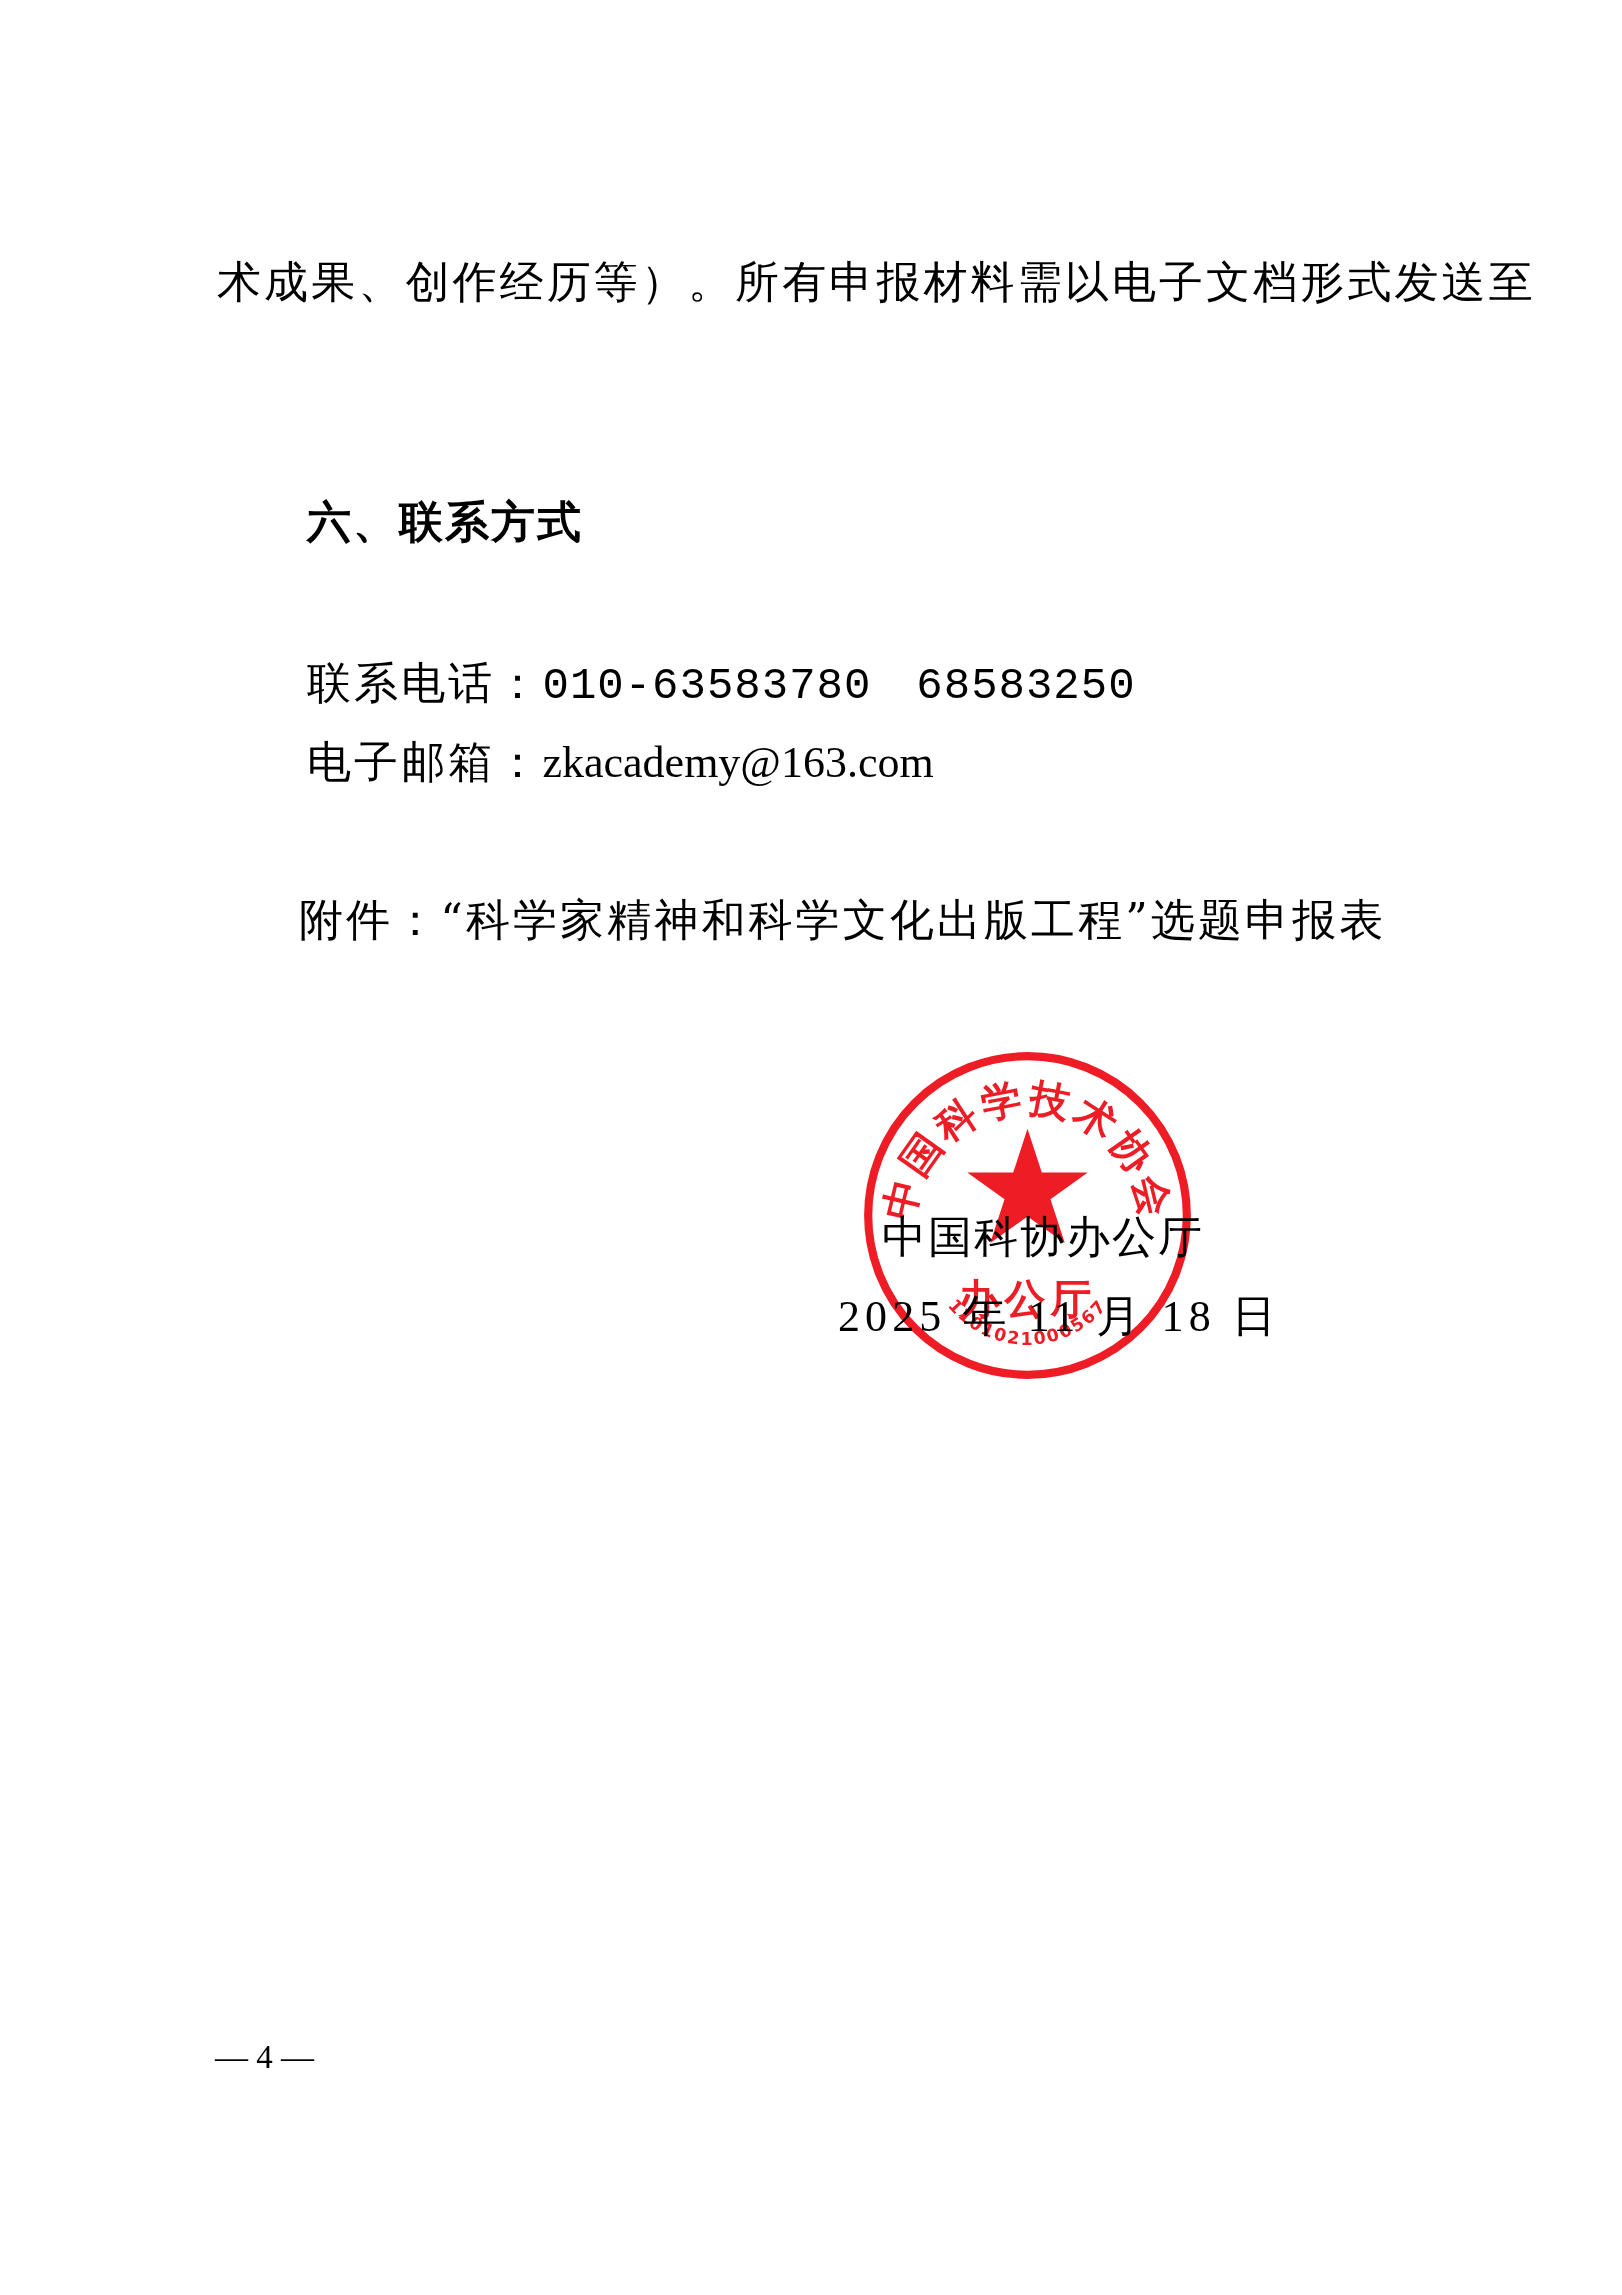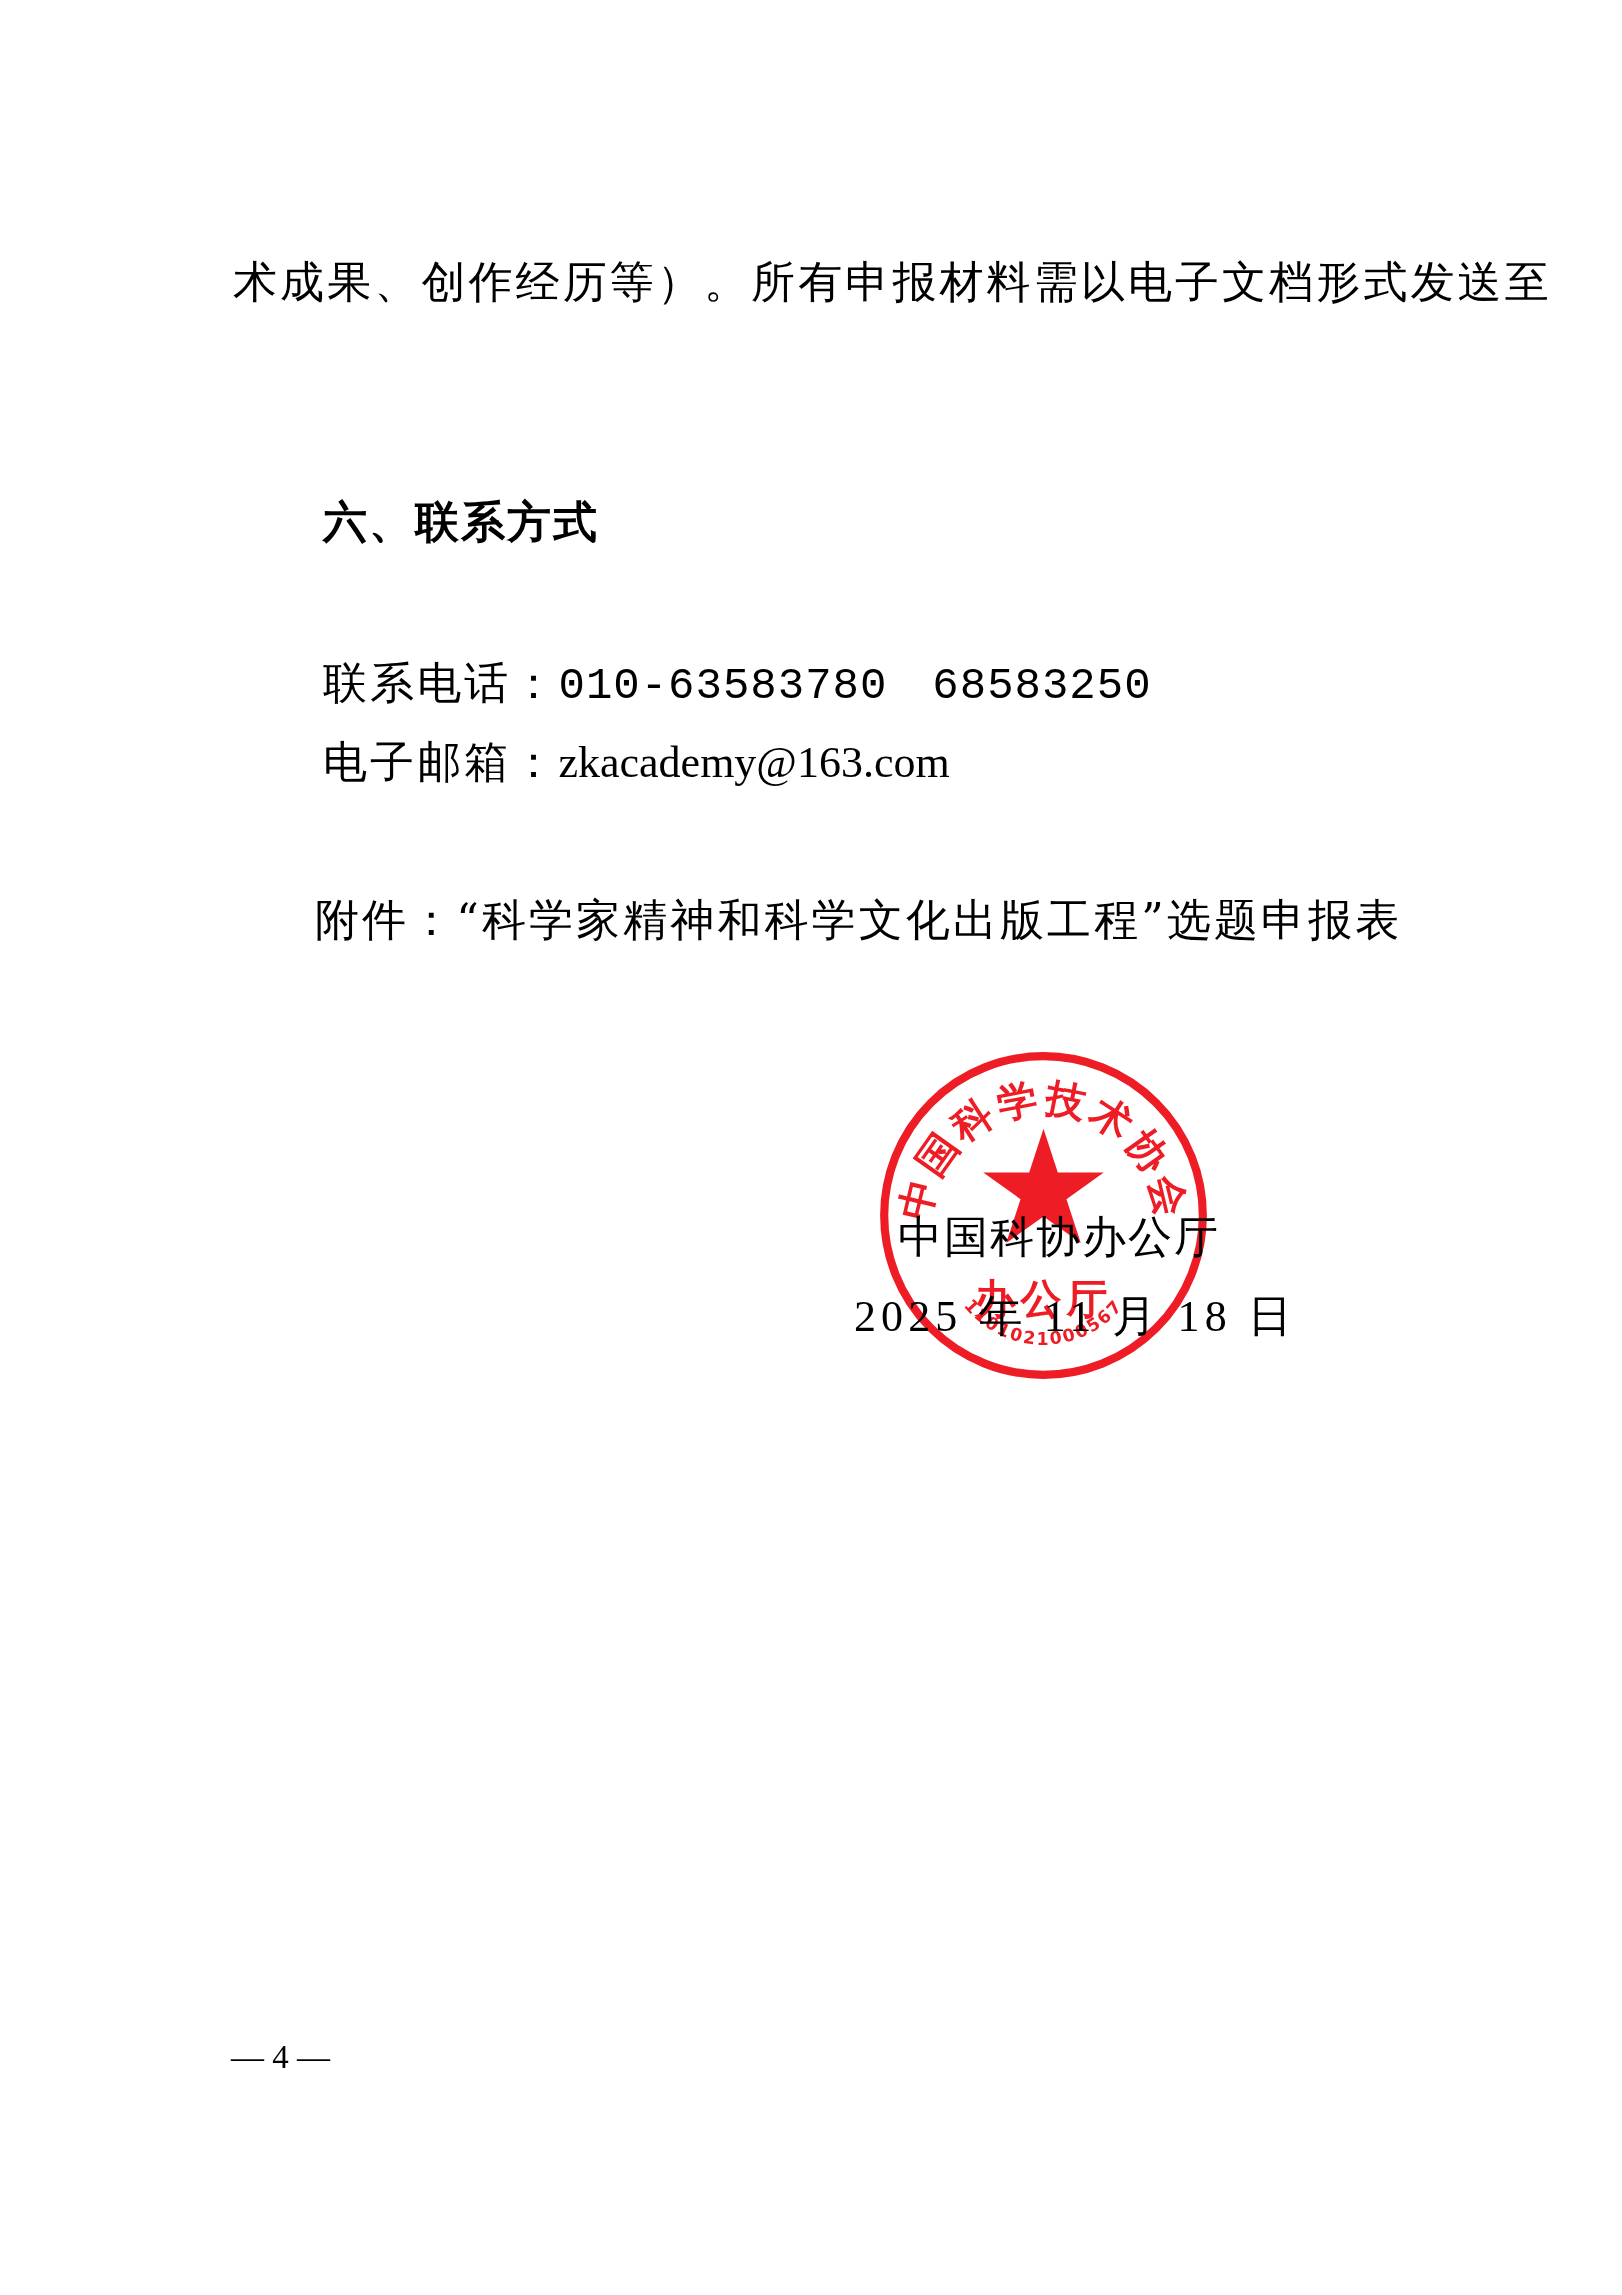--- a/index.html
+++ b/index.html
@@ -1,17 +1,17 @@
 <!DOCTYPE html>
 <html style="font-size:8.2px"><head>
 <meta charset="utf-8">
 <style>
   html, body { margin: 0; padding: 0; background: #ffffff; }
   body { width: 1623px; height: 2295px; position: relative; overflow: hidden; color: #000; }
-  .page { position: absolute; left: 16px; top: 0; width: 1556px; height: 2295px; background: #fff; }
+  .page { position: absolute; left: 0; top: 0; width: 1556px; height: 2295px; background: #fff; }
   .line {
     position: absolute;
     font-family: "DejaVu Serif", "Liberation Serif", serif;
     font-size: 44px;
     line-height: 51px;
     white-space: nowrap;
     letter-spacing: 3.1px;
   }
   .para { left: 217px; width: 1216px; text-align: justify; text-align-last: justify; }
   .para.last { text-align-last: left; }

